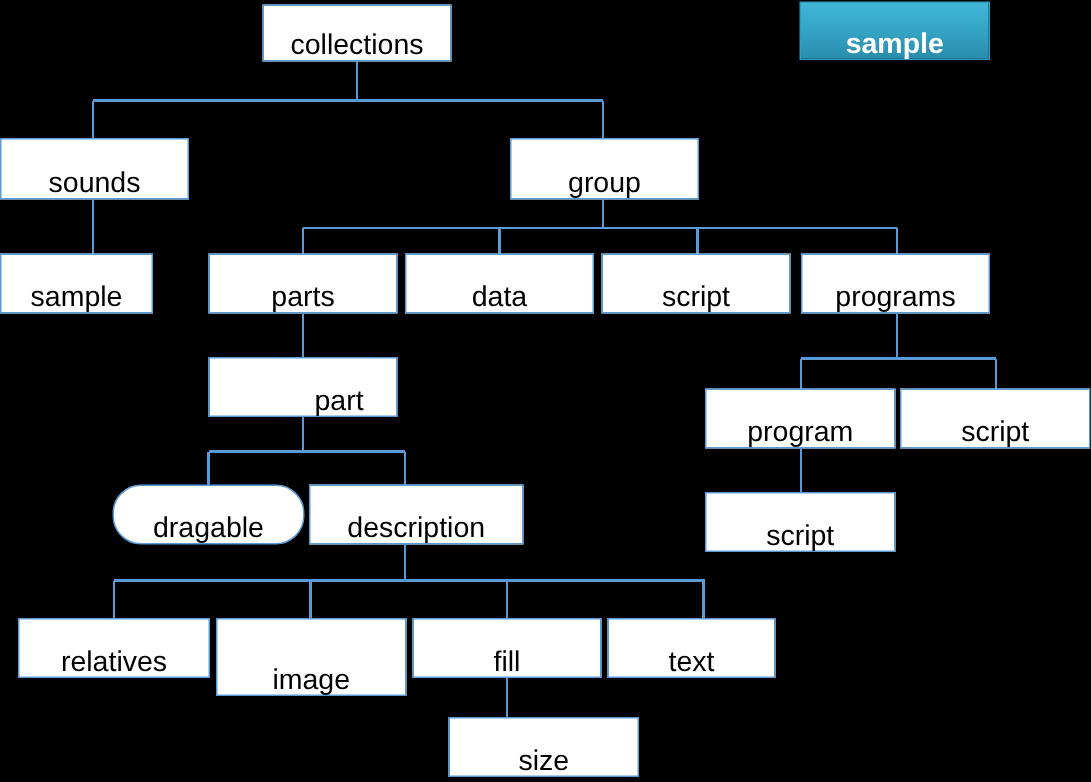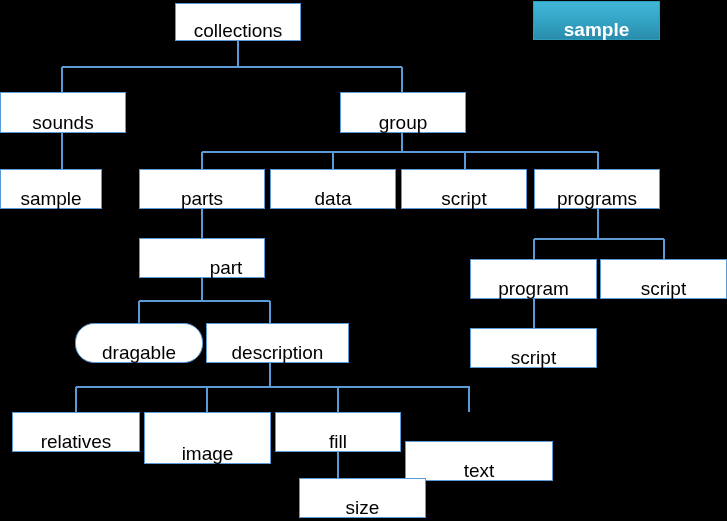--- a/index.html
+++ b/index.html
@@ -128,19 +128,19 @@
     </div>
     <div class="node" style="left: 12px; top: 412px; width: 128px; height: 40px;">
       <span>relatives</span>
     </div>
     <div class="node" style="left: 144px; top: 412px; width: 127px; height: 52px;">
       <span>image</span>
     </div>
     <div class="node" style="left: 275px; top: 412px; width: 126px; height: 40px;">
       <span>fill</span>
     </div>
-    <div class="node" style="left: 405px; top: 412px; width: 148px; height: 40px; margin-top: 29px;">
+    <div class="node" style="left: 405px; top: 412px; width: 112px; height: 40px;">
       <span>text</span>
     </div>
     <div class="node" style="left: 275px; top: 478px; width: 127px; height: 40px; margin-left: 24px;">
       <span>size</span>
     </div>
   </div>
 
 </body></html>

